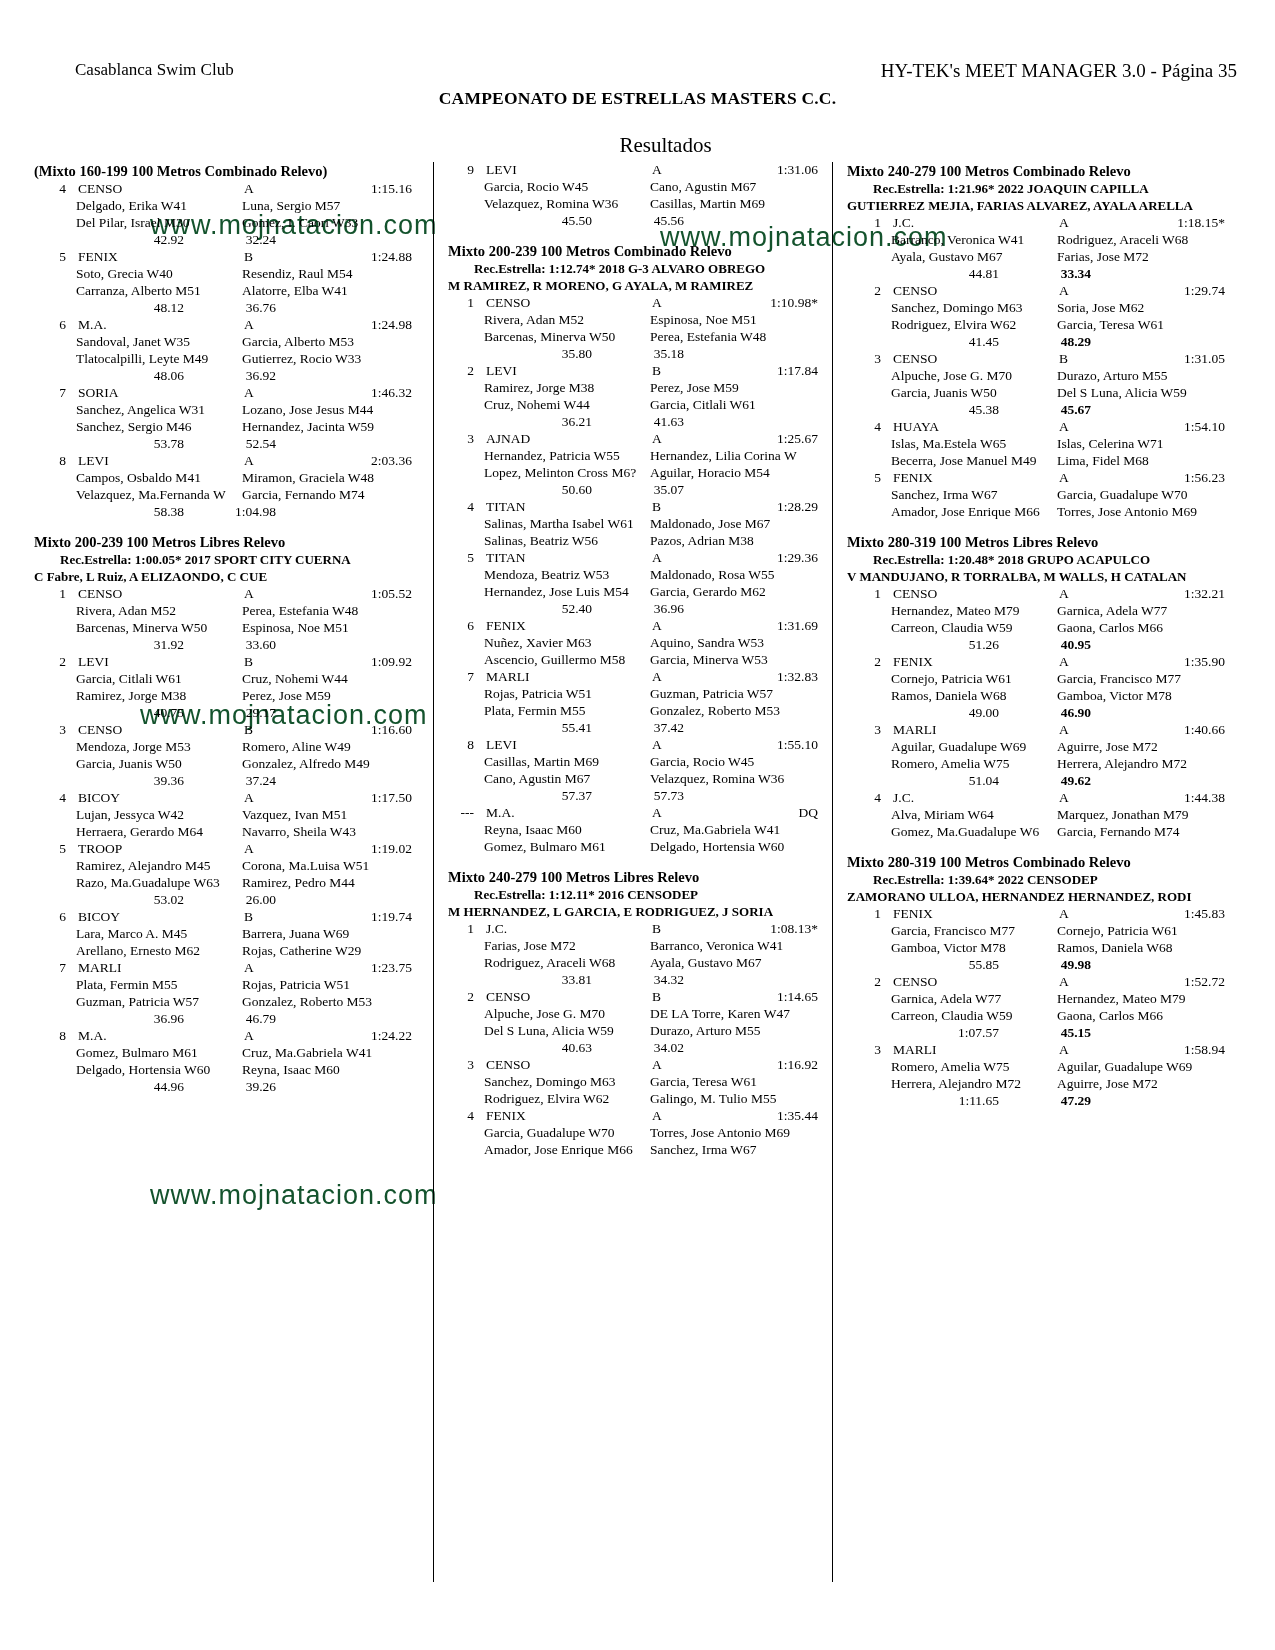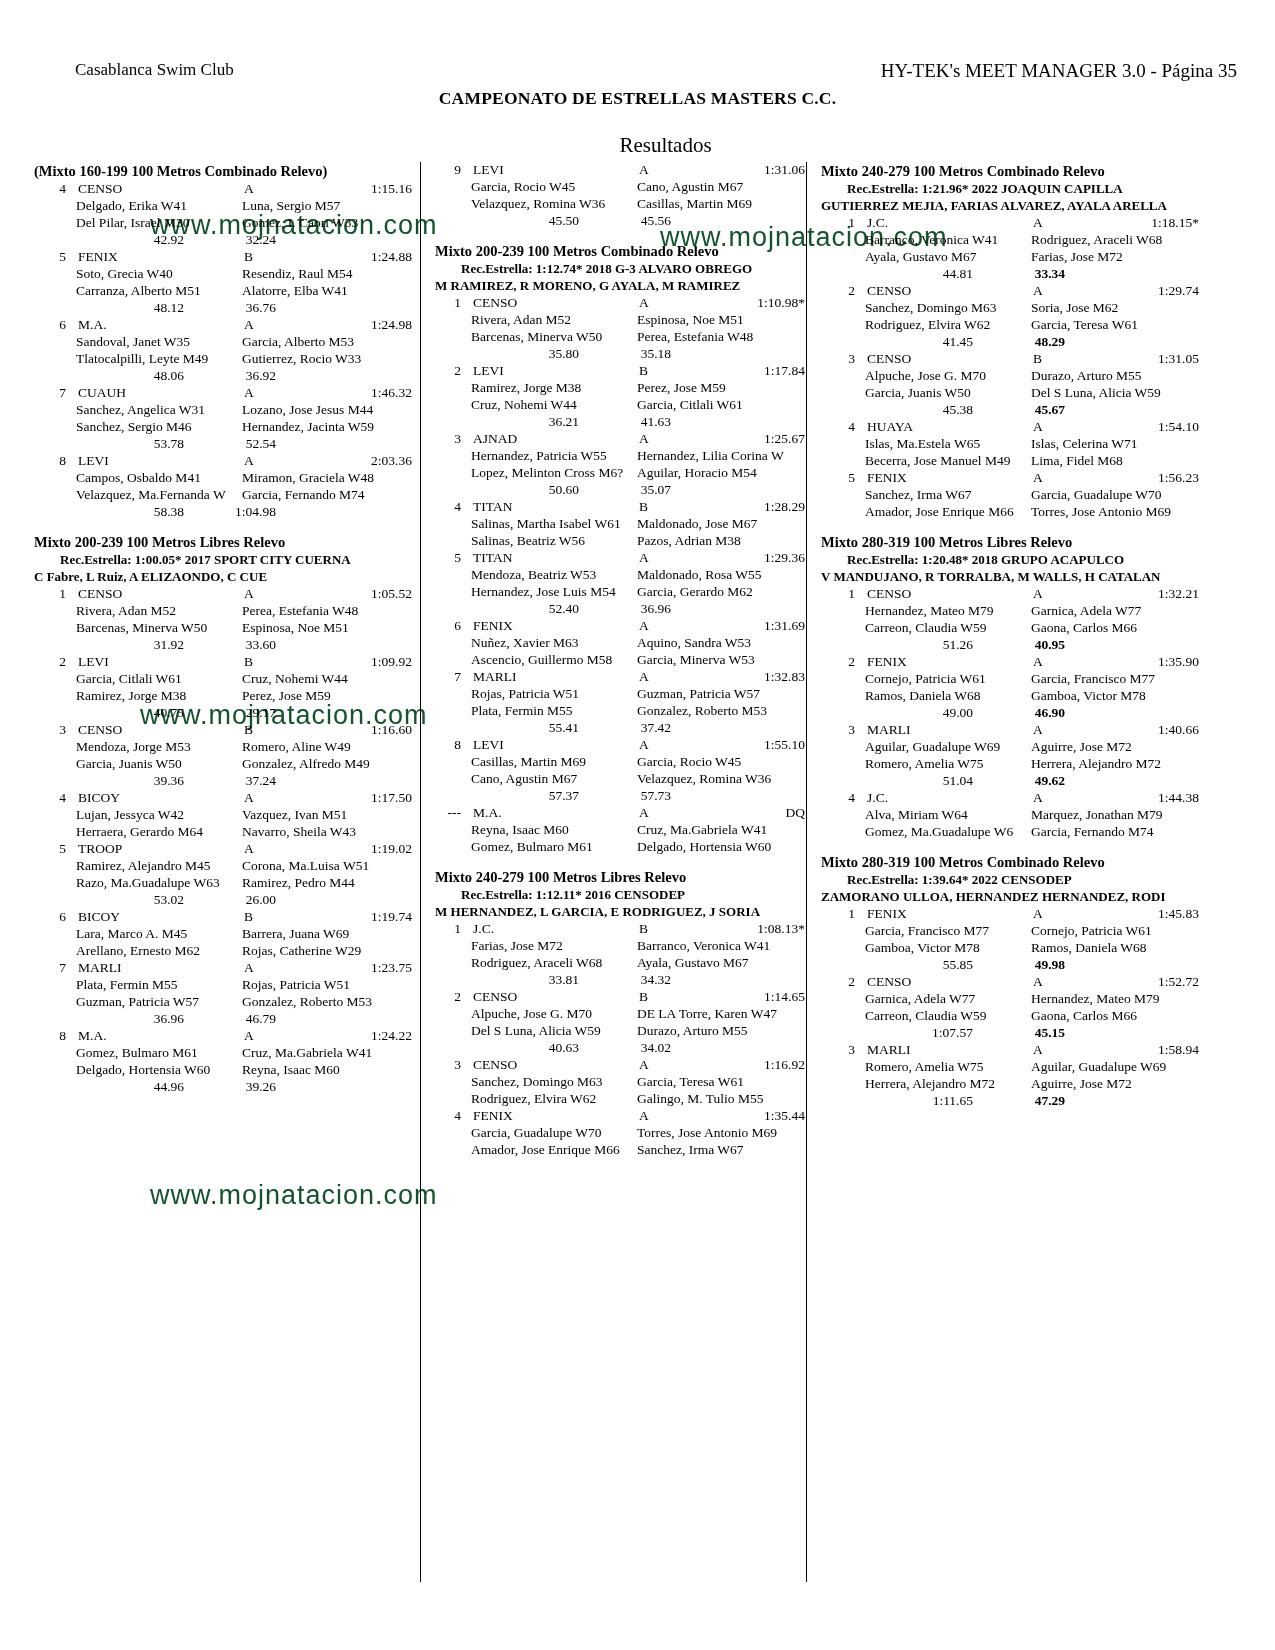--- a/index.html
+++ b/index.html
@@ -11,21 +11,21 @@
     position:relative;
     overflow:hidden;
   }
   .page{position:relative;width:1275px;height:1650px;padding:0;box-sizing:border-box;}
   .hdr{position:absolute;top:60px;left:0;width:1275px;}
   .hdr-left{position:absolute;left:38px;top:0;font-size:17px;margin-left:37px;}
   .hdr-right{position:absolute;right:38px;top:0;font-size:19px;text-align:right;}
   .title1{position:absolute;top:88px;left:0;width:1275px;text-align:center;font-size:17.5px;font-weight:bold;letter-spacing:.2px;}
   .title2{position:absolute;top:111px;left:0;width:1275px;text-align:center;font-size:17px;font-weight:bold;}
   .title3{position:absolute;top:133px;left:0;width:1275px;text-align:center;font-size:21px;font-family:"Liberation Serif",serif;padding-left:28px;}
-  .cols{position:absolute;top:162px;left:34px;width:1210px;height:1420px;display:flex;}
+  .cols{position:absolute;top:162px;left:34px;width:1210px;height:1420px;display:flex;gap:13px;}
   .col{width:381px;position:relative;box-sizing:border-box;padding-right:6px;}
   .col.sep{border-left:1px solid #000;padding-left:14px;margin-left:5px;}
   .evt{font-weight:bold;font-size:14.5px;margin-top:12px;margin-bottom:1px;line-height:1.25;}
   .evt.first{margin-top:0;}
   .rec{font-weight:bold;font-size:13px;margin-left:26px;line-height:1.3;white-space:nowrap;}
   .rec2{font-weight:bold;font-size:13px;line-height:1.3;white-space:nowrap;}
   .relay{position:relative;height:17px;font-size:13.5px;}
   .pl{position:absolute;left:10px;width:22px;text-align:right;}
   .team{position:absolute;left:44px;}
   .ltr{position:absolute;left:210px;}
@@ -124,21 +124,21 @@
         <div class="swm">
           <span class="s1">Tlatocalpilli, Leyte M49</span>
           <span class="s2">Gutierrez, Rocio W33</span>
         </div>
         <div class="splits">
           <span class="sp1">48.06</span>
           <span class="sp2">36.92</span>
         </div>
         <div class="relay">
           <span class="pl">7</span>
-          <span class="team">CUAUH</span>
+          <span class="team">SORIA</span>
           <span class="ltr">A</span>
           <span class="tm">1:46.32</span>
         </div>
         <div class="swm">
           <span class="s1">Sanchez, Angelica W31</span>
           <span class="s2">Lozano, Jose Jesus M44</span>
         </div>
         <div class="swm">
           <span class="s1">Sanchez, Sergio M46</span>
           <span class="s2">Hernandez, Jacinta W59</span>

